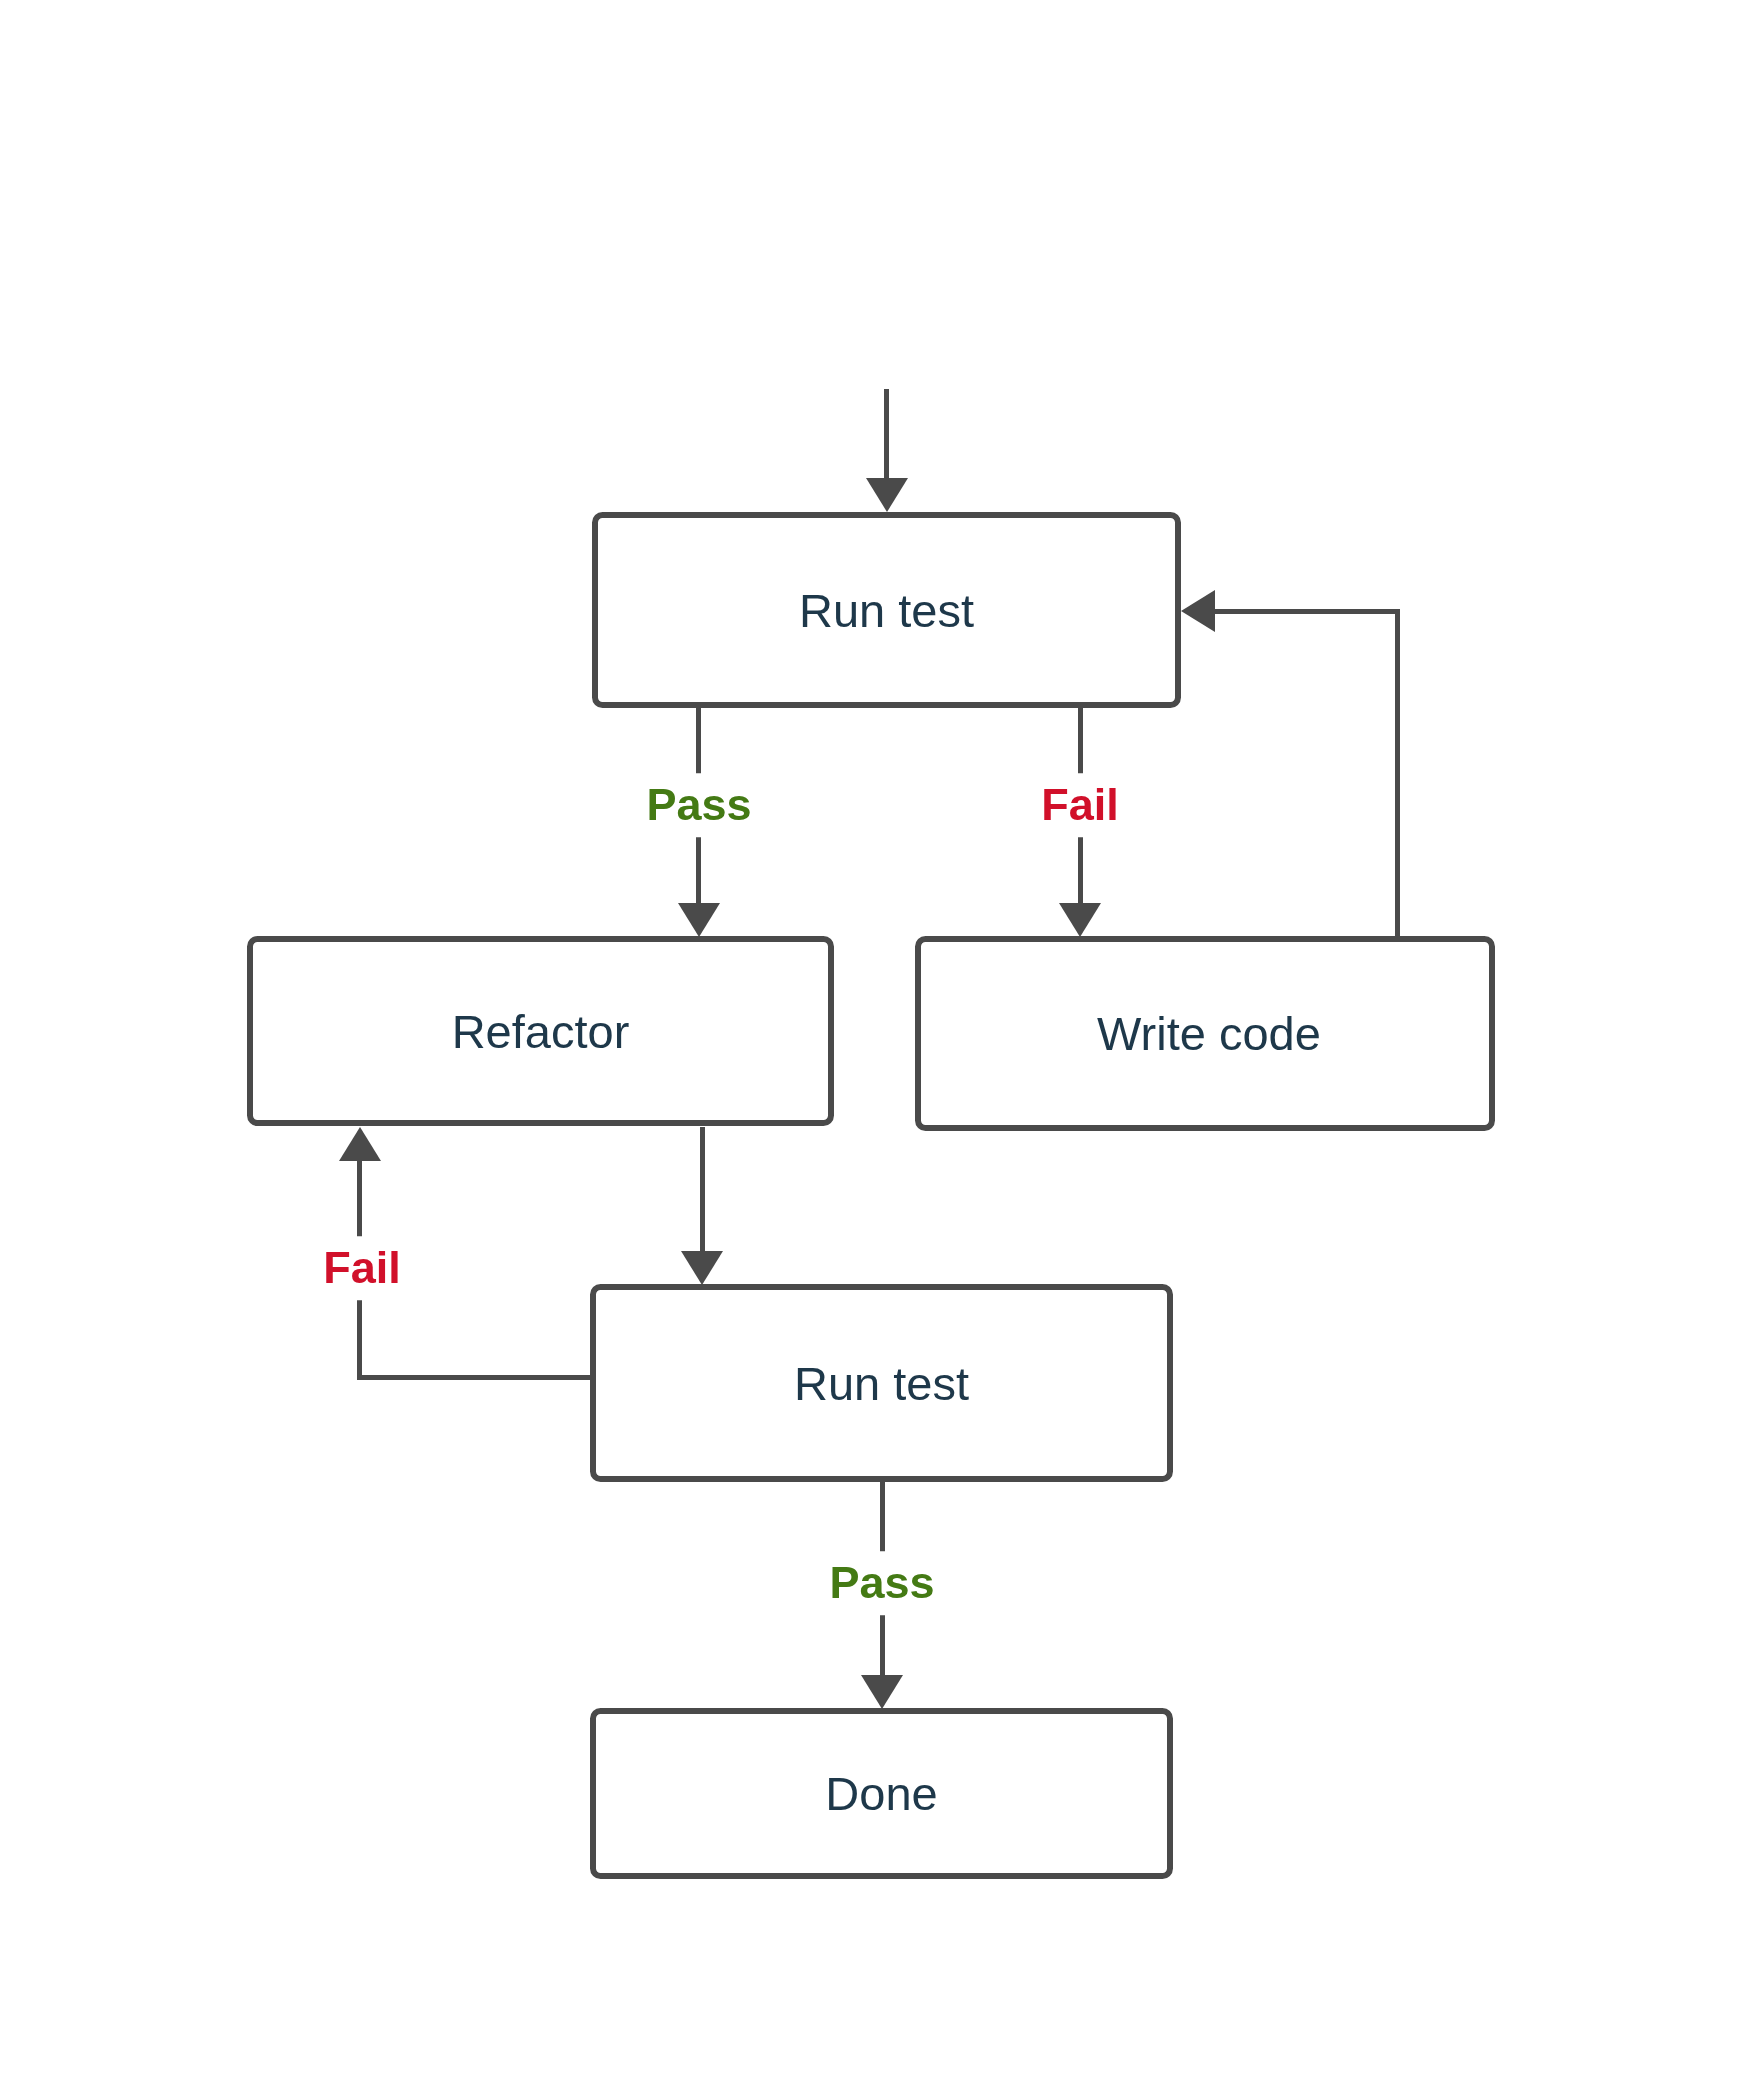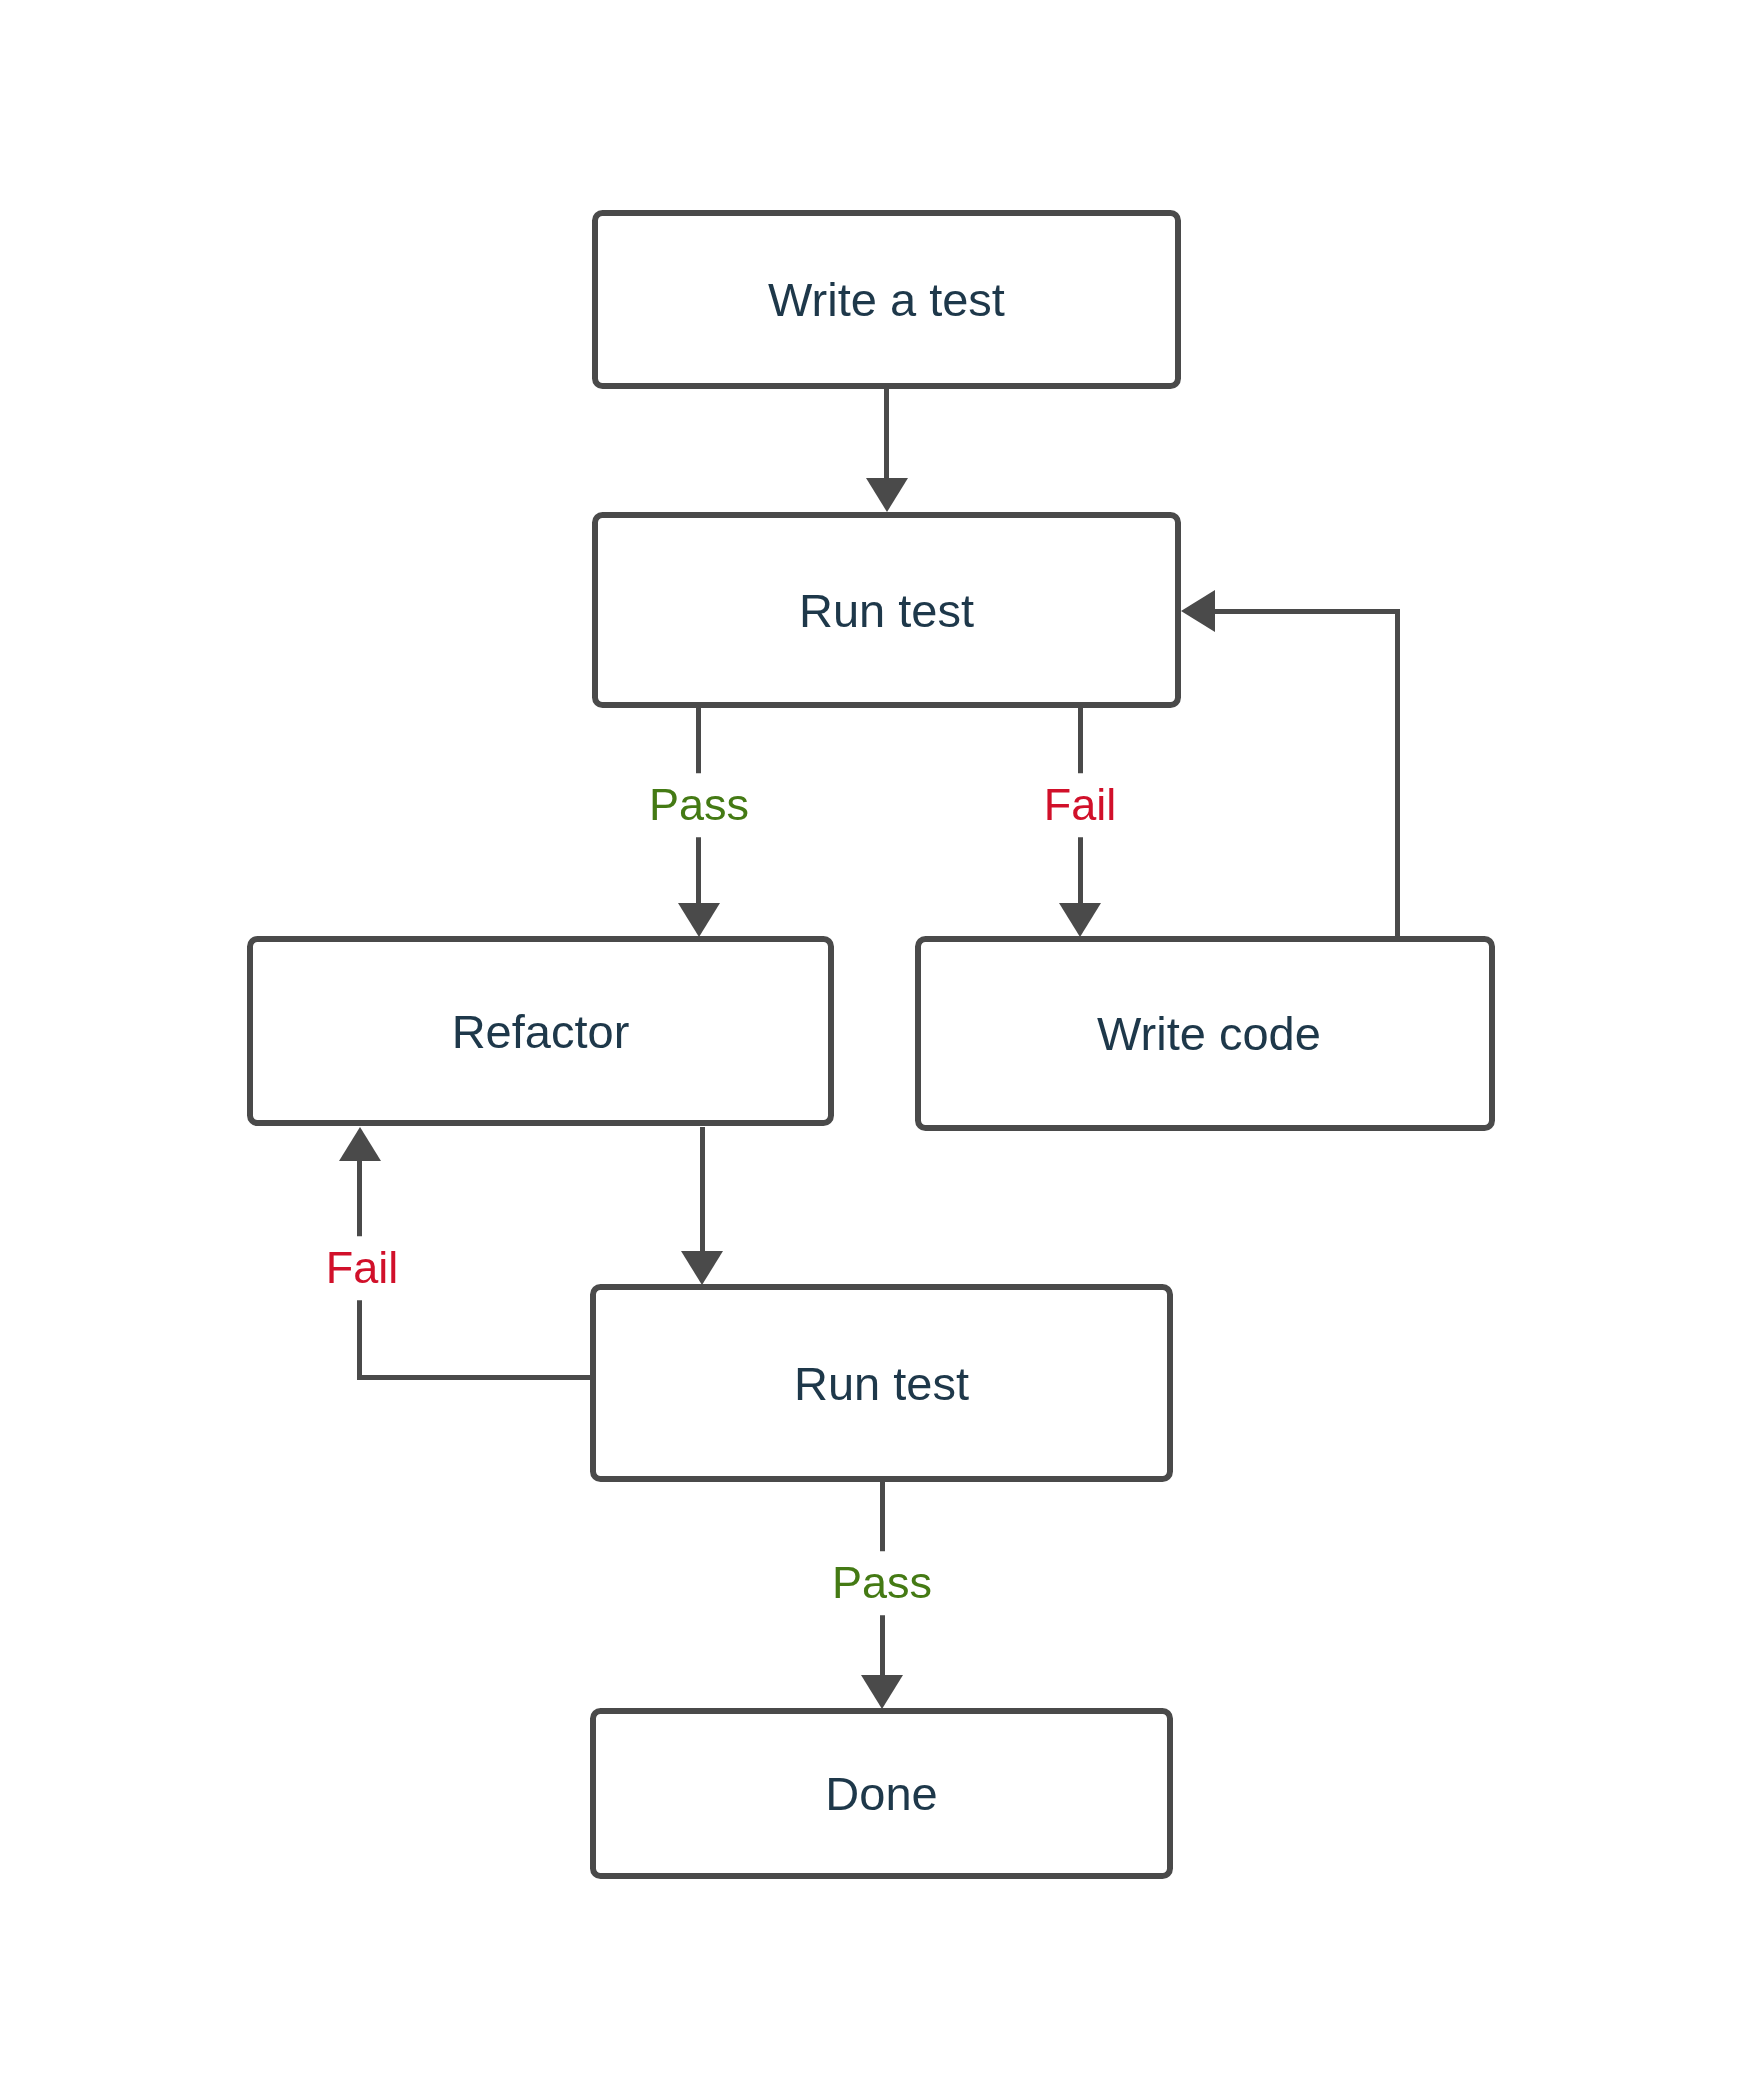--- a/index.html
+++ b/index.html
@@ -102,37 +102,35 @@
   #e7-head { left: 861px;  top: 1675px; }
 
   .edge-label {
     position: absolute;
     transform: translate(-50%, -50%);
     background: var(--background);
     font-size: 45px;
     line-height: 1.1;
     padding: 7px 10.5px;
     white-space: nowrap;
+    font-weight: bold;
   }
   .edge-label.pass { color: var(--pass); }
   .edge-label.fail { color: var(--fail); text-align: center; }
 
   #label-pass-1 { left: 699px;  top: 805px; }
   #label-fail-1 { left: 1080px; top: 805px; }
   #label-fail-2 { left: 362px;  top: 1268px; }
   #label-pass-2 { left: 882px; top: 1583px; }
 </style>
 </head>
 <body>
 
 <div class="canvas">
 
-  <div class="node" id="node-write-test">
-    <span>Write a test</span>
-  </div>
   <div class="node" id="node-run-test-1">
     <span>Run test</span>
   </div>
   <div class="node" id="node-refactor">
     <span>Refactor</span>
   </div>
   <div class="node" id="node-write-code">
     <span>Write code</span>
   </div>
   <div class="node" id="node-run-test-2">

